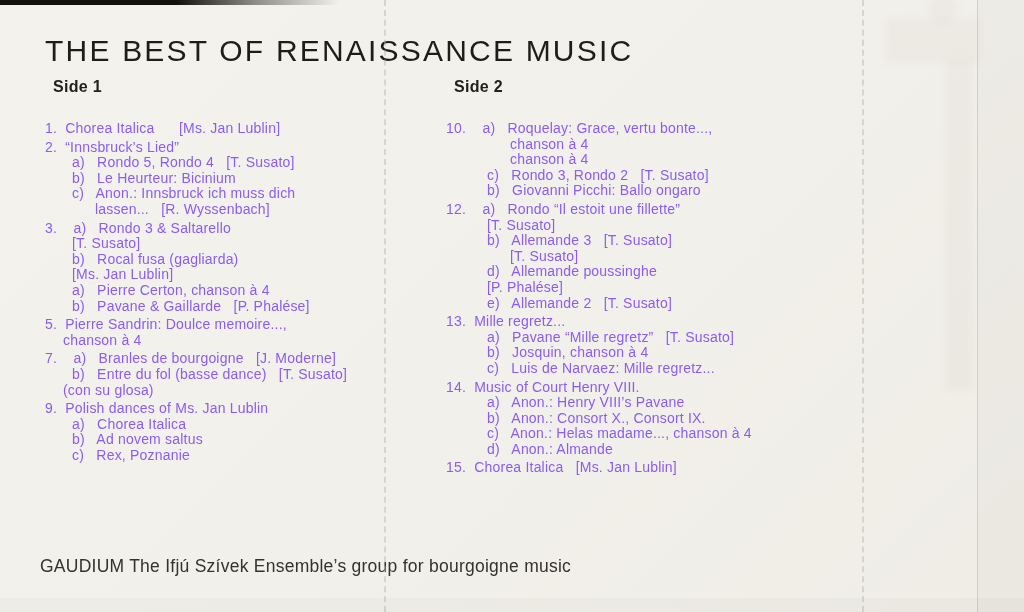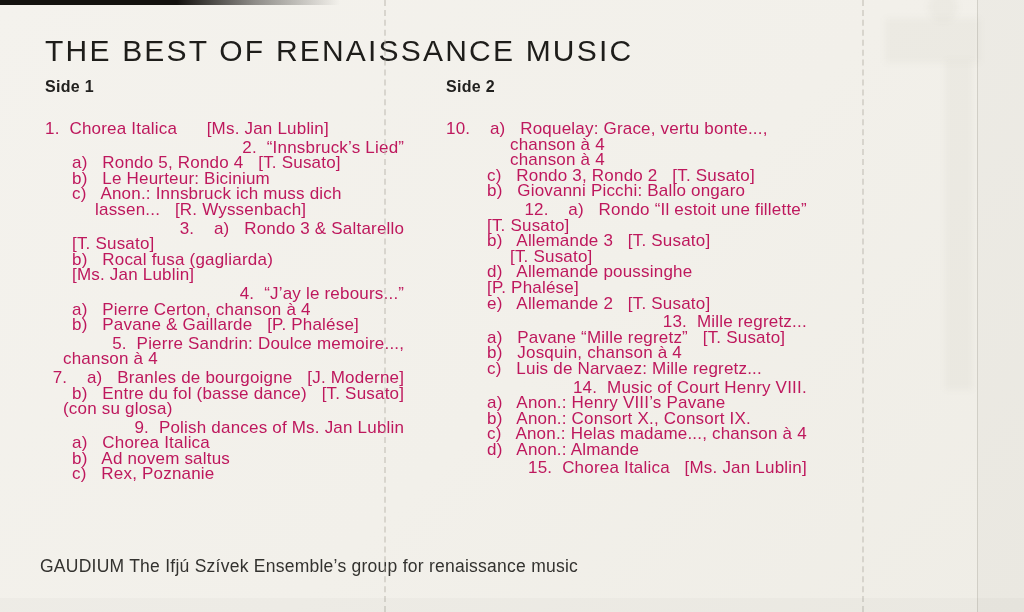--- a/index.html
+++ b/index.html
@@ -16,25 +16,25 @@
   .title{
     position:absolute;left:45px;top:14px;
     font-size:30px;font-weight:normal;letter-spacing:2.2px;color:#1e1d1a;
     white-space:pre;
   }
   .side-col{position:absolute;top:78px;}
   #side1{left:45px;}
   #side2{left:446px;}
   .side-heading{
     font-size:16px;font-weight:bold;color:#22211f;
-    margin:0 0 25px 0;letter-spacing:0.3px;
+    margin:0 0 25px 8px;letter-spacing:0.3px;
   }
-  .tracklist{font-size:17px;line-height:15.6px;letter-spacing:0.2px;color:#be185d;}
+  .tracklist{font-size:14px;line-height:15.6px;letter-spacing:0.2px;color:#8b5cf6;}
   .line{white-space:pre;}
-  .line.grp{margin-top:3px;text-align:right;}
+  .line.grp{margin-top:3px;}
   #side1 .ind1{padding-left:18px;}
   #side1 .ind2{padding-left:27px;}
   #side1 .ind3{padding-left:50px;}
   #side2 .ind2{padding-left:41px;}
   #side2 .ind3{padding-left:64px;}
   .footer{
     position:absolute;left:40px;top:556px;
     font-size:17.5px;letter-spacing:0.25px;color:#33322f;white-space:pre;
   }
   .fold{position:absolute;top:0;bottom:0;width:0;}
@@ -64,21 +64,20 @@
       <div class="line ind0">1.  Chorea Italica      [Ms. Jan Lublin]</div>
       <div class="line ind0 grp">2.  “Innsbruck’s Lied”</div>
       <div class="line ind2">a)   Rondo 5, Rondo 4   [T. Susato]</div>
       <div class="line ind2">b)   Le Heurteur: Bicinium</div>
       <div class="line ind2">c)   Anon.: Innsbruck ich muss dich</div>
       <div class="line ind3">lassen...   [R. Wyssenbach]</div>
       <div class="line ind0 grp">3.    a)   Rondo 3 &amp; Saltarello</div>
       <div class="line ind2">[T. Susato]</div>
       <div class="line ind2">b)   Rocal fusa (gagliarda)</div>
       <div class="line ind2">[Ms. Jan Lublin]</div>
-      <div class="line ind0 grp">4.  “J’ay le rebours...”</div>
       <div class="line ind2">a)   Pierre Certon, chanson à 4</div>
       <div class="line ind2">b)   Pavane &amp; Gaillarde   [P. Phalése]</div>
       <div class="line ind0 grp">5.  Pierre Sandrin: Doulce memoire...,</div>
       <div class="line ind1">chanson à 4</div>
       <div class="line ind0 grp">7.    a)   Branles de bourgoigne   [J. Moderne]</div>
       <div class="line ind2">b)   Entre du fol (basse dance)   [T. Susato]</div>
       <div class="line ind1">(con su glosa)</div>
       <div class="line ind0 grp">9.  Polish dances of Ms. Jan Lublin</div>
       <div class="line ind2">a)   Chorea Italica</div>
       <div class="line ind2">b)   Ad novem saltus</div>
@@ -107,21 +106,21 @@
       <div class="line ind2">c)   Luis de Narvaez: Mille regretz...</div>
       <div class="line ind0 grp">14.  Music of Court Henry VIII.</div>
       <div class="line ind2">a)   Anon.: Henry VIII’s Pavane</div>
       <div class="line ind2">b)   Anon.: Consort X., Consort IX.</div>
       <div class="line ind2">c)   Anon.: Helas madame..., chanson à 4</div>
       <div class="line ind2">d)   Anon.: Almande</div>
       <div class="line ind0 grp">15.  Chorea Italica   [Ms. Jan Lublin]</div>
     </div>
 </section>
 
-<div class="footer">GAUDIUM The Ifjú Szívek Ensemble’s group for renaissance music</div>
+<div class="footer">GAUDIUM The Ifjú Szívek Ensemble’s group for bourgoigne music</div>
 
 <div class="fold dashed" style="left:384px;"></div>
 <div class="fold dashed" style="left:862px;"></div>
 <div class="fold solid" style="left:977px;"></div>
 <div class="edge-panel"></div>
 <div class="bottom-shade"></div>
 
 <div class="ghost circle" style="left:928px;top:-8px;width:30px;height:30px;"></div>
 <div class="ghost" style="left:885px;top:18px;width:95px;height:45px;"></div>
 <div class="ghost" style="left:945px;top:60px;width:28px;height:330px;"></div>

